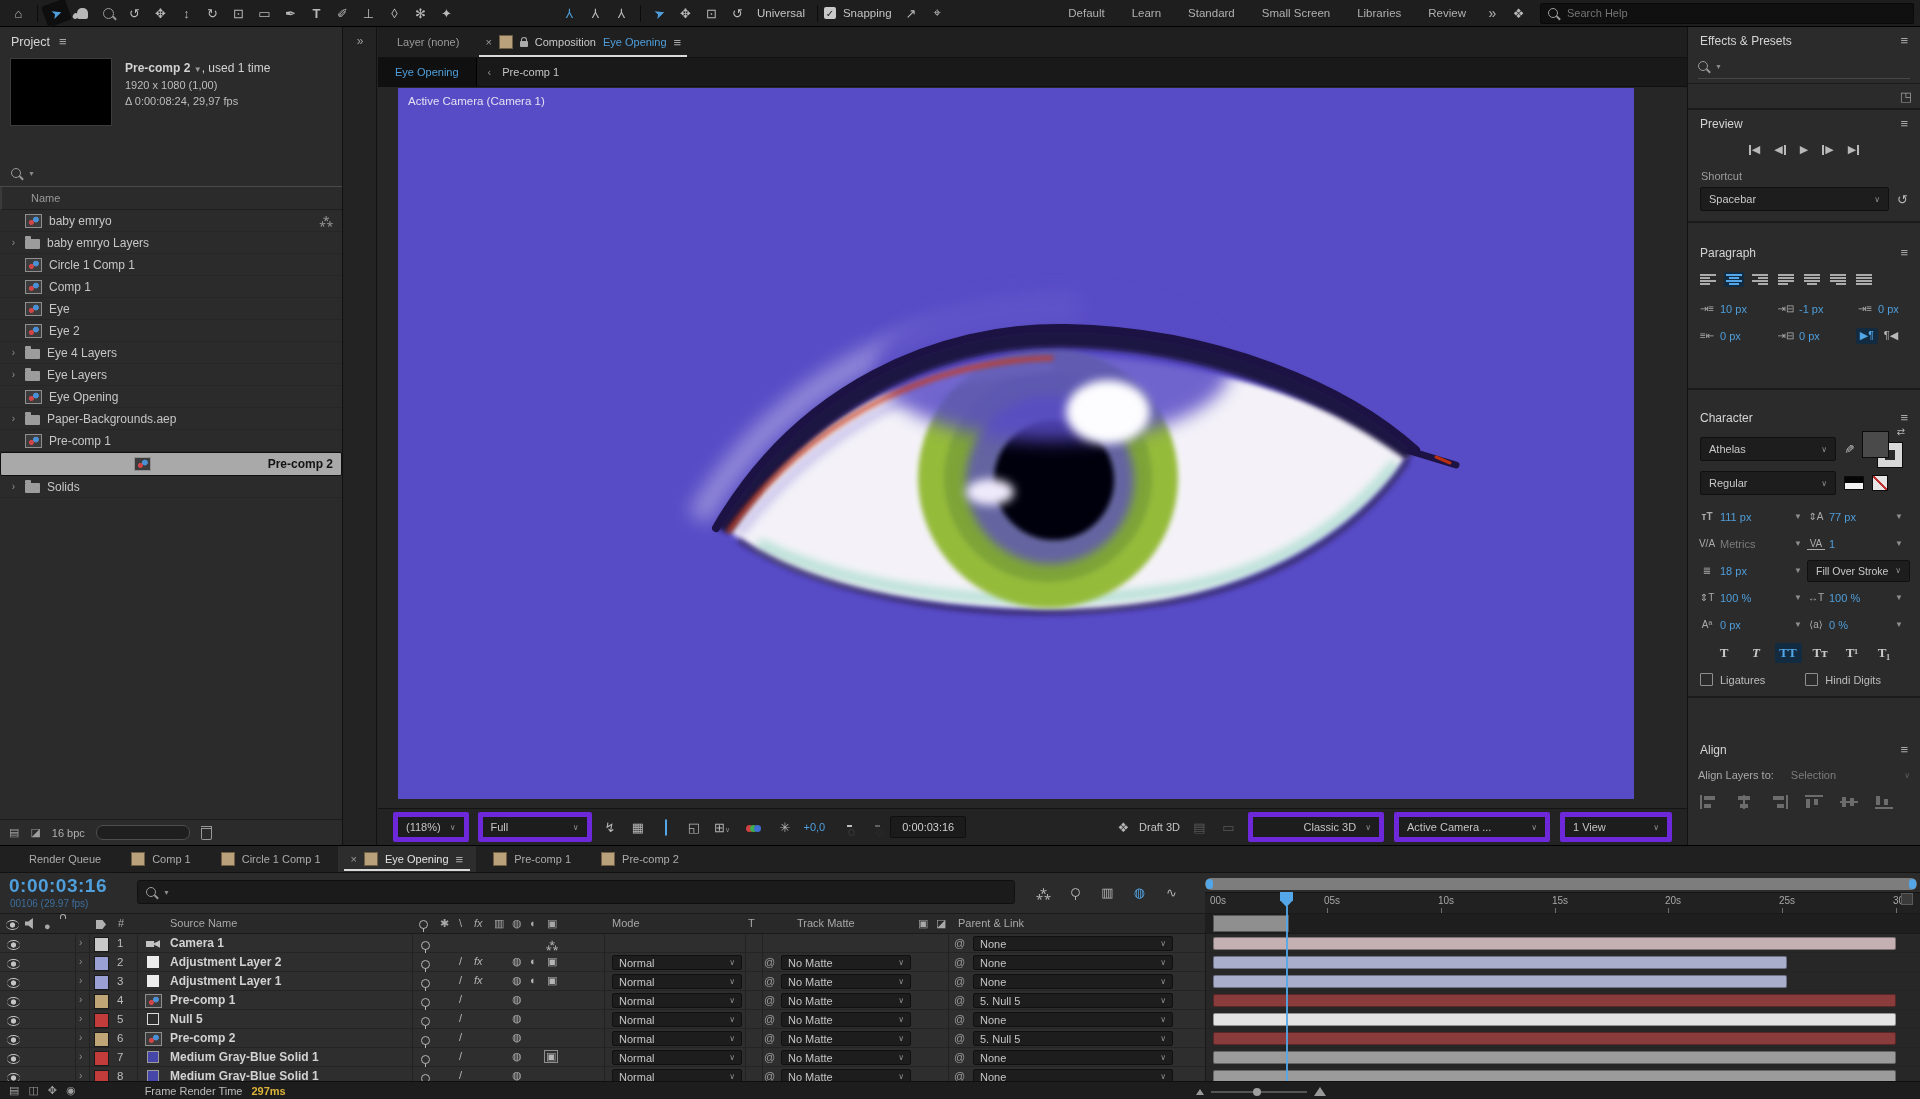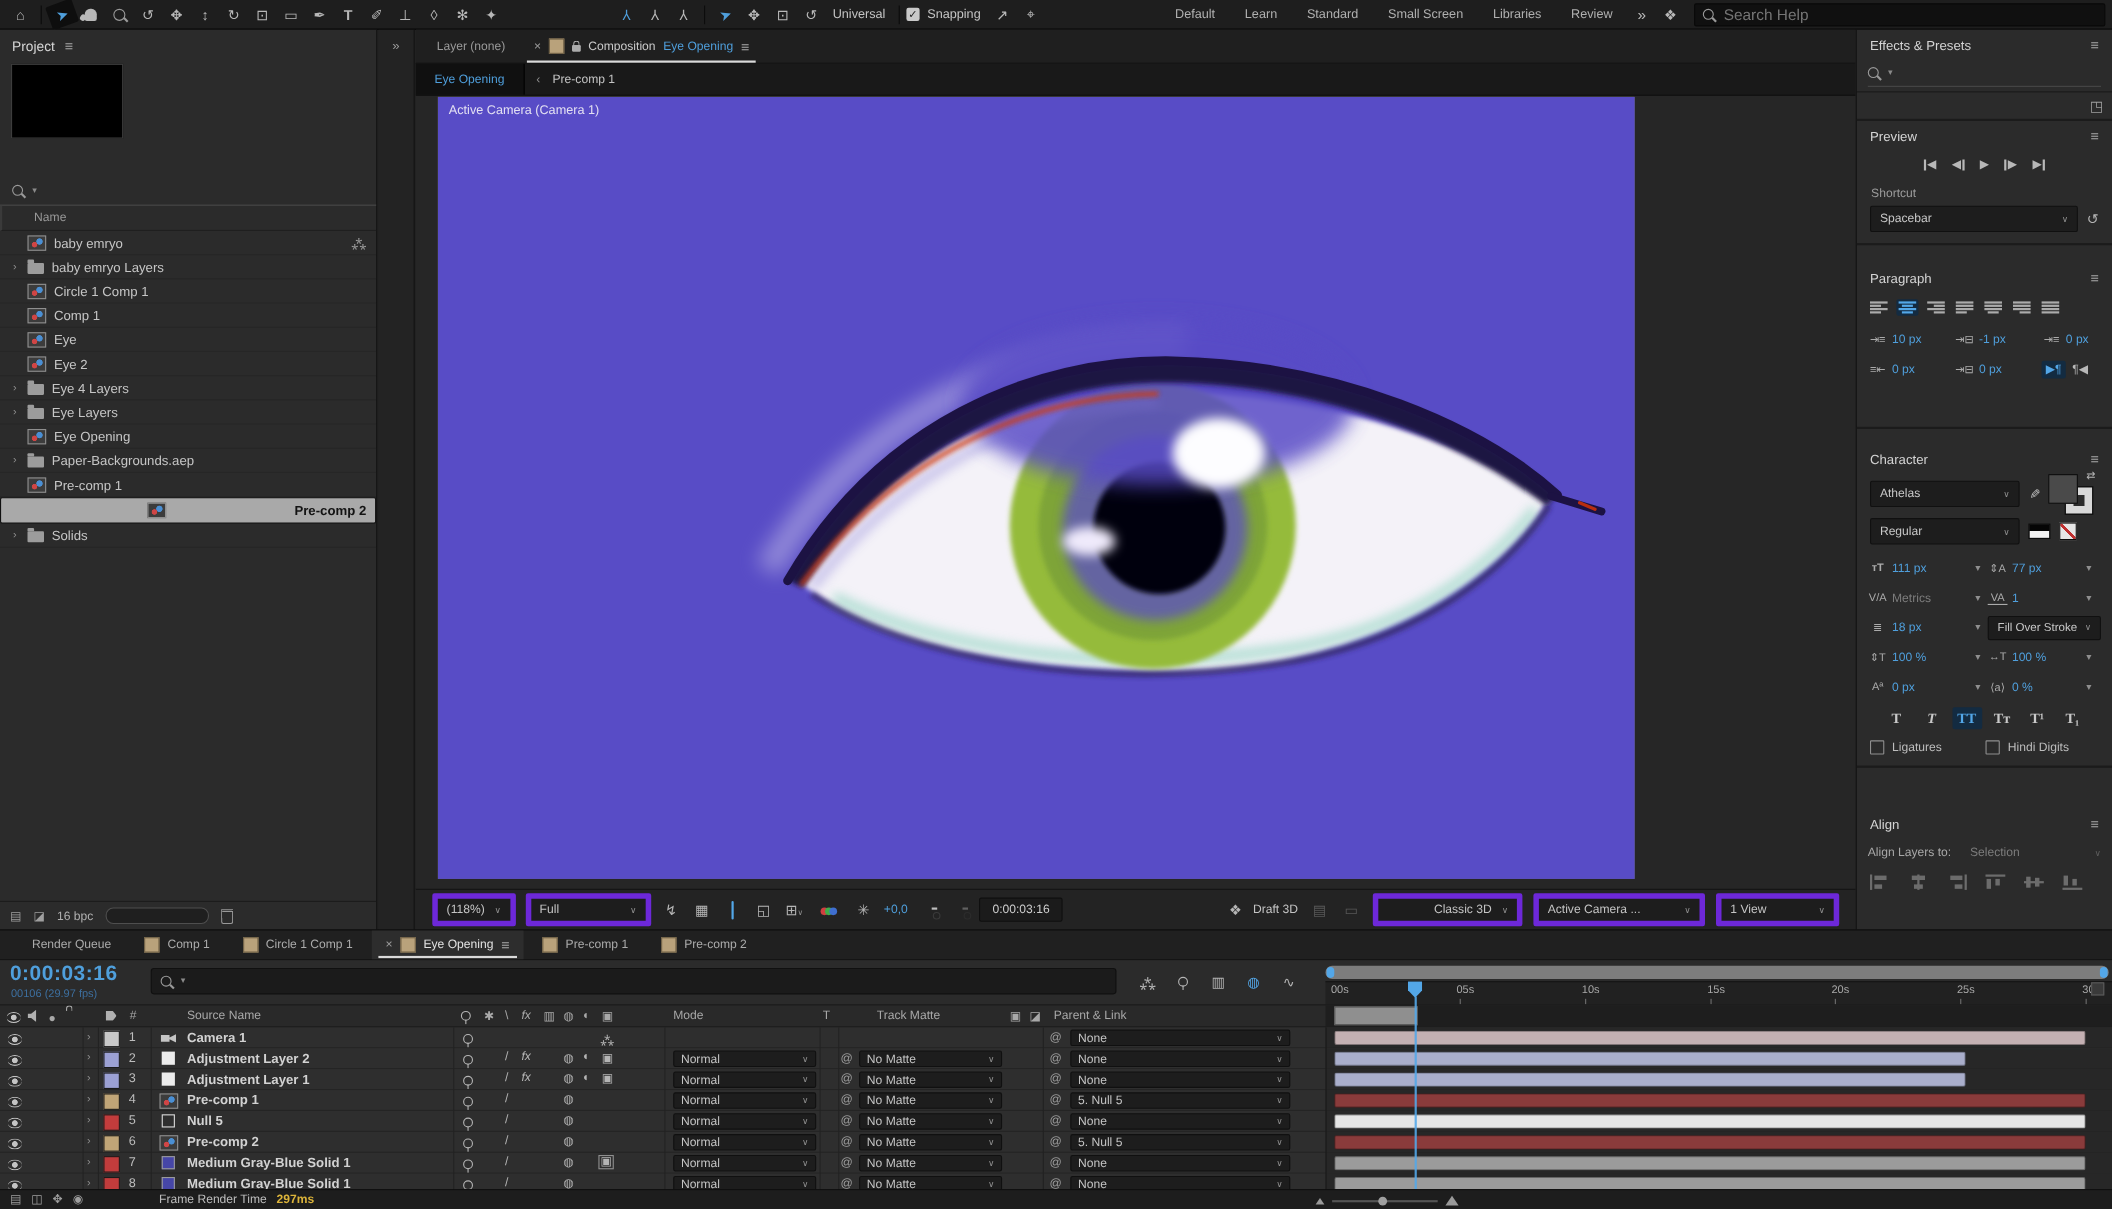--- a/index.html
+++ b/index.html
@@ -1,20 +1,20 @@
 <!DOCTYPE html>
 <html><head>
 <meta charset="utf-8">
 <style>
   html,body{margin:0;padding:0;background:#0d0d0d}
   #app{position:relative;width:1920px;height:1099px;background:#222;overflow:hidden;
        font-family:"Liberation Sans",sans-serif;font-size:11px;color:#bdbdbd;-webkit-font-smoothing:antialiased}
   .r{position:absolute}
   .nowrap{white-space:nowrap}
-  input{background:transparent;border:none;outline:none;color:#c8c8c8;font-family:inherit;font-size:14px;width:100%}
+  input{background:transparent;border:none;outline:none;color:#c8c8c8;font-family:inherit;font-size:11px;width:100%}
   
   #menubar{position:absolute;left:0;top:0;width:1920px;height:27px;background:#1e1e1e;border-bottom:1px solid #000;
            display:flex;align-items:center;padding:0 6px;box-sizing:border-box;gap:1px}
   .tool{width:25px;height:22px;display:flex;align-items:center;justify-content:center;color:#b8b8b8;font-size:13px;border-radius:2px;flex:none}
   .tool.active{background:#0e0e0e;color:#4f9fdc}
   .tool.blue{color:#4f9fdc}
   .mb-sep{width:1px;height:17px;background:#0c0c0c;margin:0 5px;flex:none}
   .ws-tab{padding:0 13px;color:#b0b0b0;font-size:11.5px;flex:none}
   .chk{width:12px;height:12px;background:#c9c9c9;border-radius:2px;color:#1b1b1b;font-size:10px;display:flex;align-items:center;justify-content:center;flex:none}
   #help-search{width:358px;height:19px;background:#101010;border:1px solid #090909;border-radius:2px;display:flex;align-items:center;gap:7px;padding:0 7px;margin-left:8px;flex:none}
@@ -51,21 +51,21 @@
   
   #comp{position:absolute;left:378px;top:27px;width:1309px;height:818px;background:#262626}
   .ctabs{height:31px;background:#1f1f1f;display:flex;align-items:center;padding-left:9px;gap:10px;border-bottom:1px solid #121212;box-sizing:border-box}
   .citab{width:12px;height:12px;background:#b9a27b;border:1px solid #6e5f45;flex:none}
   .ctab-act{position:relative;display:flex;align-items:center;gap:7px;height:100%;padding:0 6px}
   .ctab-act::after{content:"";position:absolute;left:0;right:0;bottom:0;height:2px;background:#dadada}
   .lockico{width:8px;height:6px;background:#ababab;position:relative;border-radius:1px;margin-top:3px}
   .lockico::before{content:"";position:absolute;top:-4px;left:1px;width:4px;height:4px;border:1.5px solid #ababab;border-bottom:none;border-radius:3px 3px 0 0}
   .cbread{height:28px;background:#191919;display:flex;align-items:center;gap:11px;border-bottom:1px solid #0f0f0f}
   .bchip{height:100%;display:flex;align-items:center;padding:0 17px;background:#101010;color:#4f9fdc;border-right:1px solid #000}
-  .vp{position:absolute;left:20px;top:61px;width:1088px;height:711px;background:#737373;overflow:hidden}
+  .vp{position:absolute;left:20px;top:61px;width:1236px;height:711px;background:#4c1d95;overflow:hidden}
   .vp-label{position:absolute;left:10px;top:7px;color:#e3e0f2;font-size:11.5px}
   .ctb{position:absolute;left:0;right:0;top:781px;height:37px;background:#232323;border-top:1px solid #141414;
        display:flex;align-items:center;gap:9px;padding:0 15px;box-sizing:border-box}
   .cdd{background:#1d1d1d;border:5px solid #6d28d9;border-radius:2px;height:20px;display:flex;align-items:center;gap:9px;padding:0 8px;color:#c4c4c4}
   .dar{color:#8f8f8f;font-size:8px}
   .cicn{color:#b5b5b5;font-size:13px;width:19px;text-align:center;flex:none}
   .maskic{width:13px;height:9px;border:1px solid #53a7e8;border-radius:2px}
   .dot{width:7px;height:7px;border-radius:50%;display:inline-block}
   .camico{width:14px;height:10px;background:#bdbdbd;border-radius:1px;position:relative}
   .camico::before{content:"";position:absolute;left:4px;top:2px;width:5px;height:5px;border:1px solid #3a3a3a;border-radius:50%}
@@ -230,20 +230,26 @@
     </div>
   </div>
 
   <div id="project">
     <div class="phead">
       <span class="ptitle">Project</span>
       <span class="burger">≡</span>
     </div>
     <div class="pinfo">
       <div class="thumb"></div>
+      <div>
+        <div class="l1 nowrap"><b>Pre-comp 2</b>
+          <span style="font-size:8px;color:#9a9a9a"> ▼</span><span>, used 1 time</span></div>
+        <div class="l2">1920 x 1080 (1,00)</div>
+        <div class="l2">Δ 0:00:08:24, 29,97 fps</div>
+      </div>
     </div>
     <div class="psearch">
       <span class="mag"></span>
       <span style="font-size:7px;color:#8a8a8a">▼</span>
       <input style="">
     </div>
     <div class="pnamehdr">Name</div>
     <div class="plist">
       <div class="pitem">
           <span class="tw"></span>

